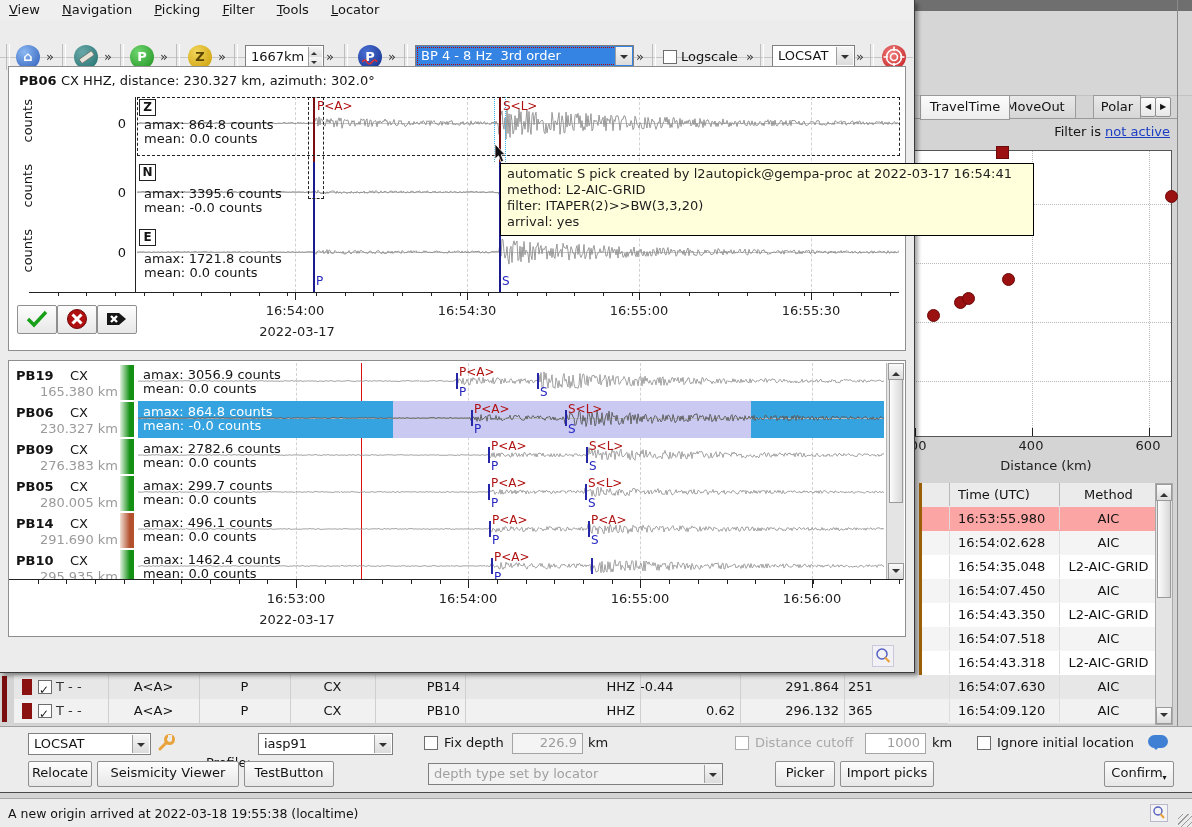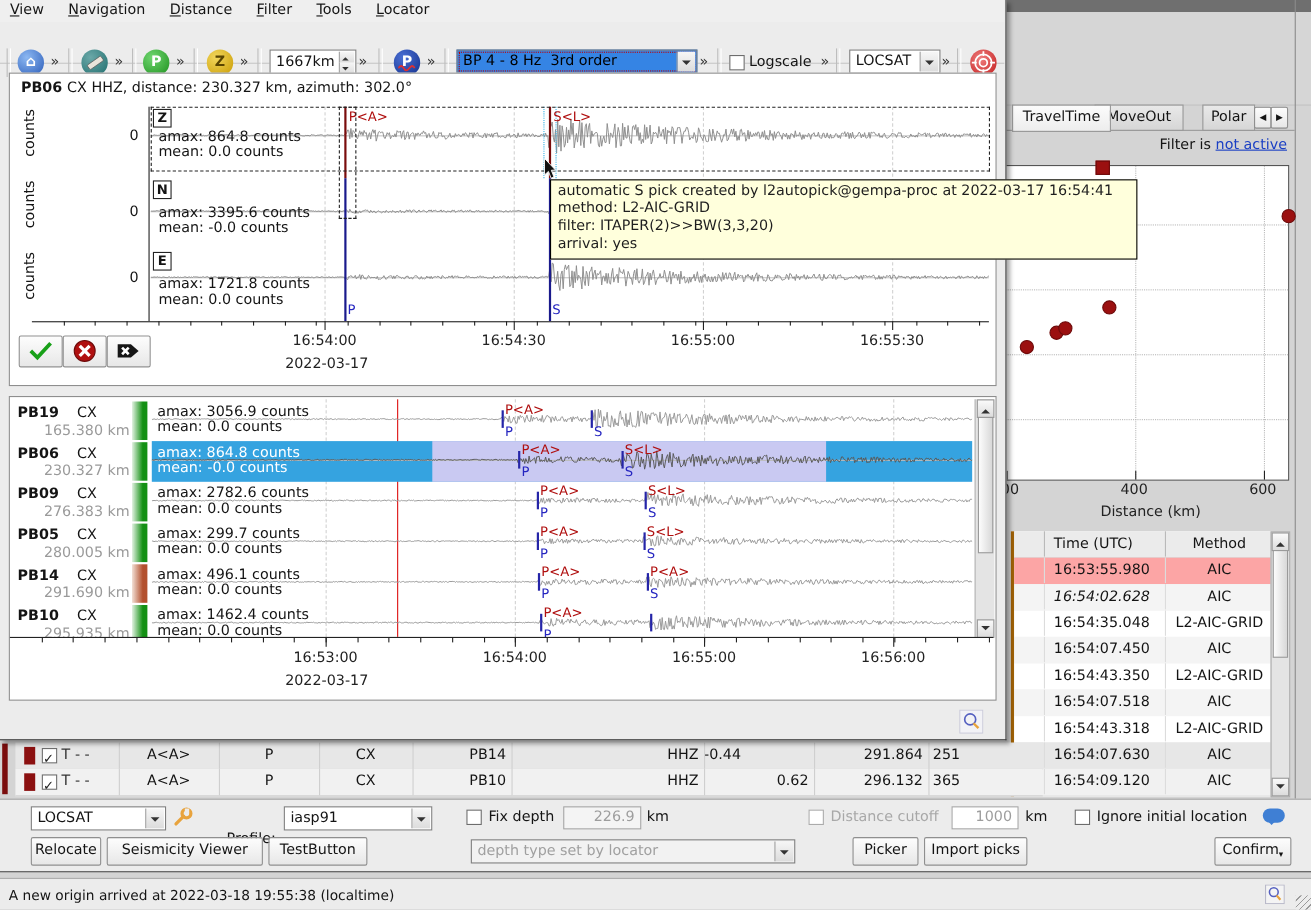--- a/index.html
+++ b/index.html
@@ -105,21 +105,21 @@
       <div class="rt-cell" style="left:28px;width:101px;padding-left:8px;border-right-color:#b9b9b9;">Time (UTC)</div>
       <div class="rt-cell" style="left:138px;width:97px;text-align:center;">Method</div>
     </div>
   <div class="rt-row" style="top: 24px; background: #fca5a5;">
         <div class="rt-cell" style="left: 0px; width: 27px;"></div>
         <div class="rt-cell" style="left: 28px; width: 101px; padding-left: 8px;">16:53:55.980</div>
         <div class="rt-cell" style="left: 138px; width: 97px; text-align: center;">AIC</div>
       </div>
       <div class="rt-row" style="top: 48px; background: rgb(244, 244, 244);">
         <div class="rt-cell" style="left: 0px; width: 27px;"></div>
-        <div class="rt-cell" style="left: 28px; width: 101px; padding-left: 8px; font-style: italic;">16:54:02.628</div>
+        <div class="rt-cell" style="left: 28px; width: 101px; padding-left: 8px;">16:54:02.628</div>
         <div class="rt-cell" style="left: 138px; width: 97px; text-align: center;">AIC</div>
       </div>
       <div class="rt-row" style="top: 72px; background: rgb(255, 255, 255);">
         <div class="rt-cell" style="left: 0px; width: 27px;"></div>
         <div class="rt-cell" style="left: 28px; width: 101px; padding-left: 8px;">16:54:35.048</div>
         <div class="rt-cell" style="left: 138px; width: 97px; text-align: center;">L2-AIC-GRID</div>
       </div>
       <div class="rt-row" style="top: 96px; background: rgb(244, 244, 244);">
         <div class="rt-cell" style="left: 0px; width: 27px;"></div>
         <div class="rt-cell" style="left: 28px; width: 101px; padding-left: 8px;">16:54:07.450</div>
@@ -248,21 +248,21 @@
       <path d="M10.5 10 L14 14" stroke="#e8a33d" stroke-width="2"></path>
     </svg>
     <div class="abs" style="left:1178px;top:15px;width:14px;height:14px;background:repeating-linear-gradient(135deg,#ececec 0 3px,#9a9a9a 3px 4px);"></div>
   </div>
 
   <div class="abs" id="picker" style="left:0;top:0;width:914px;height:672px;background:#ececec;border-right:1px solid #3a3a3a;border-bottom:1px solid #3a3a3a;box-shadow:3px 3px 4px rgba(0,0,0,.35);z-index:20;">
 
     <div class="abs" style="left:0;top:0;width:913px;height:20px;background:#efefef;">
       <span class="menu-item">View</span>
       <span class="menu-item">Navigation</span>
-      <span class="menu-item">Distance</span>
+      <span class="menu-item">Picking</span>
       <span class="menu-item">Filter</span>
       <span class="menu-item">Tools</span>
       <span class="menu-item">Locator</span>
     </div>
 
     <div class="abs" style="left:0;top:20px;width:913px;height:37px;background:#ececec;border-bottom:1px solid #c6c6c6;">
       <div class="sep" style="left:6px;"></div>
       <div class="ticon" style="left:16px;background:radial-gradient(circle at 35% 30%,#8cb8f2,#2a5bb8);color:#fff;">⌂</div>
       <span class="chev" style="left:46px;">»</span>
       <div class="sep" style="left:62px;"></div>
@@ -288,21 +288,21 @@
             <div class="tri" style="left:2px;top:4px;border-width:3px;border-top-color:#333;"></div>
           </div>
       </div>
       <span class="chev" style="left:326px;">»</span>
       <div class="sep" style="left:344px;"></div>
       <div class="ticon" style="left:358px;background:radial-gradient(circle at 35% 30%,#4a6fd4,#122f8a);color:#fff;">P<svg style="position:absolute;left:4px;top:13px;" width="16" height="8" viewBox="0 0 16 8">
             <path d="M0 4 Q3 0 5 4 T10 4 T15 4" fill="none" stroke="#e03030" stroke-width="1.6"></path>
           </svg></div>
       <span class="chev" style="left:388px;">»</span>
       <div class="sep" style="left:404px;"></div>
-      <div class="combo" style="left:415px;top:25px;width:212px;height:20px;background:#3584e4;color:#000000;outline:1px dotted #c00000;outline-offset:-3px;">
+      <div class="combo" style="left:415px;top:25px;width:212px;height:20px;background:#3584e4;color:#ffffff;outline:1px dotted #c00000;outline-offset:-3px;">
         <span style="white-space:pre;">BP 4 - 8 Hz  3rd order</span>
         <span class="arr"></span>
       </div>
       <span class="chev" style="left:636px;">»</span>
       <div class="sep" style="left:652px;"></div>
       <span class="cb" style="left:663px;top:30px;"></span>
       <span class="abs" style="left:681px;top:29px;">Logscale</span>
       <span class="chev" style="left:746px;">»</span>
       <div class="sep" style="left:760px;"></div>
       <div class="combo" style="left:772px;top:25px;width:76px;height:20px;"><span>LOCSAT</span><span class="arr"></span></div>

